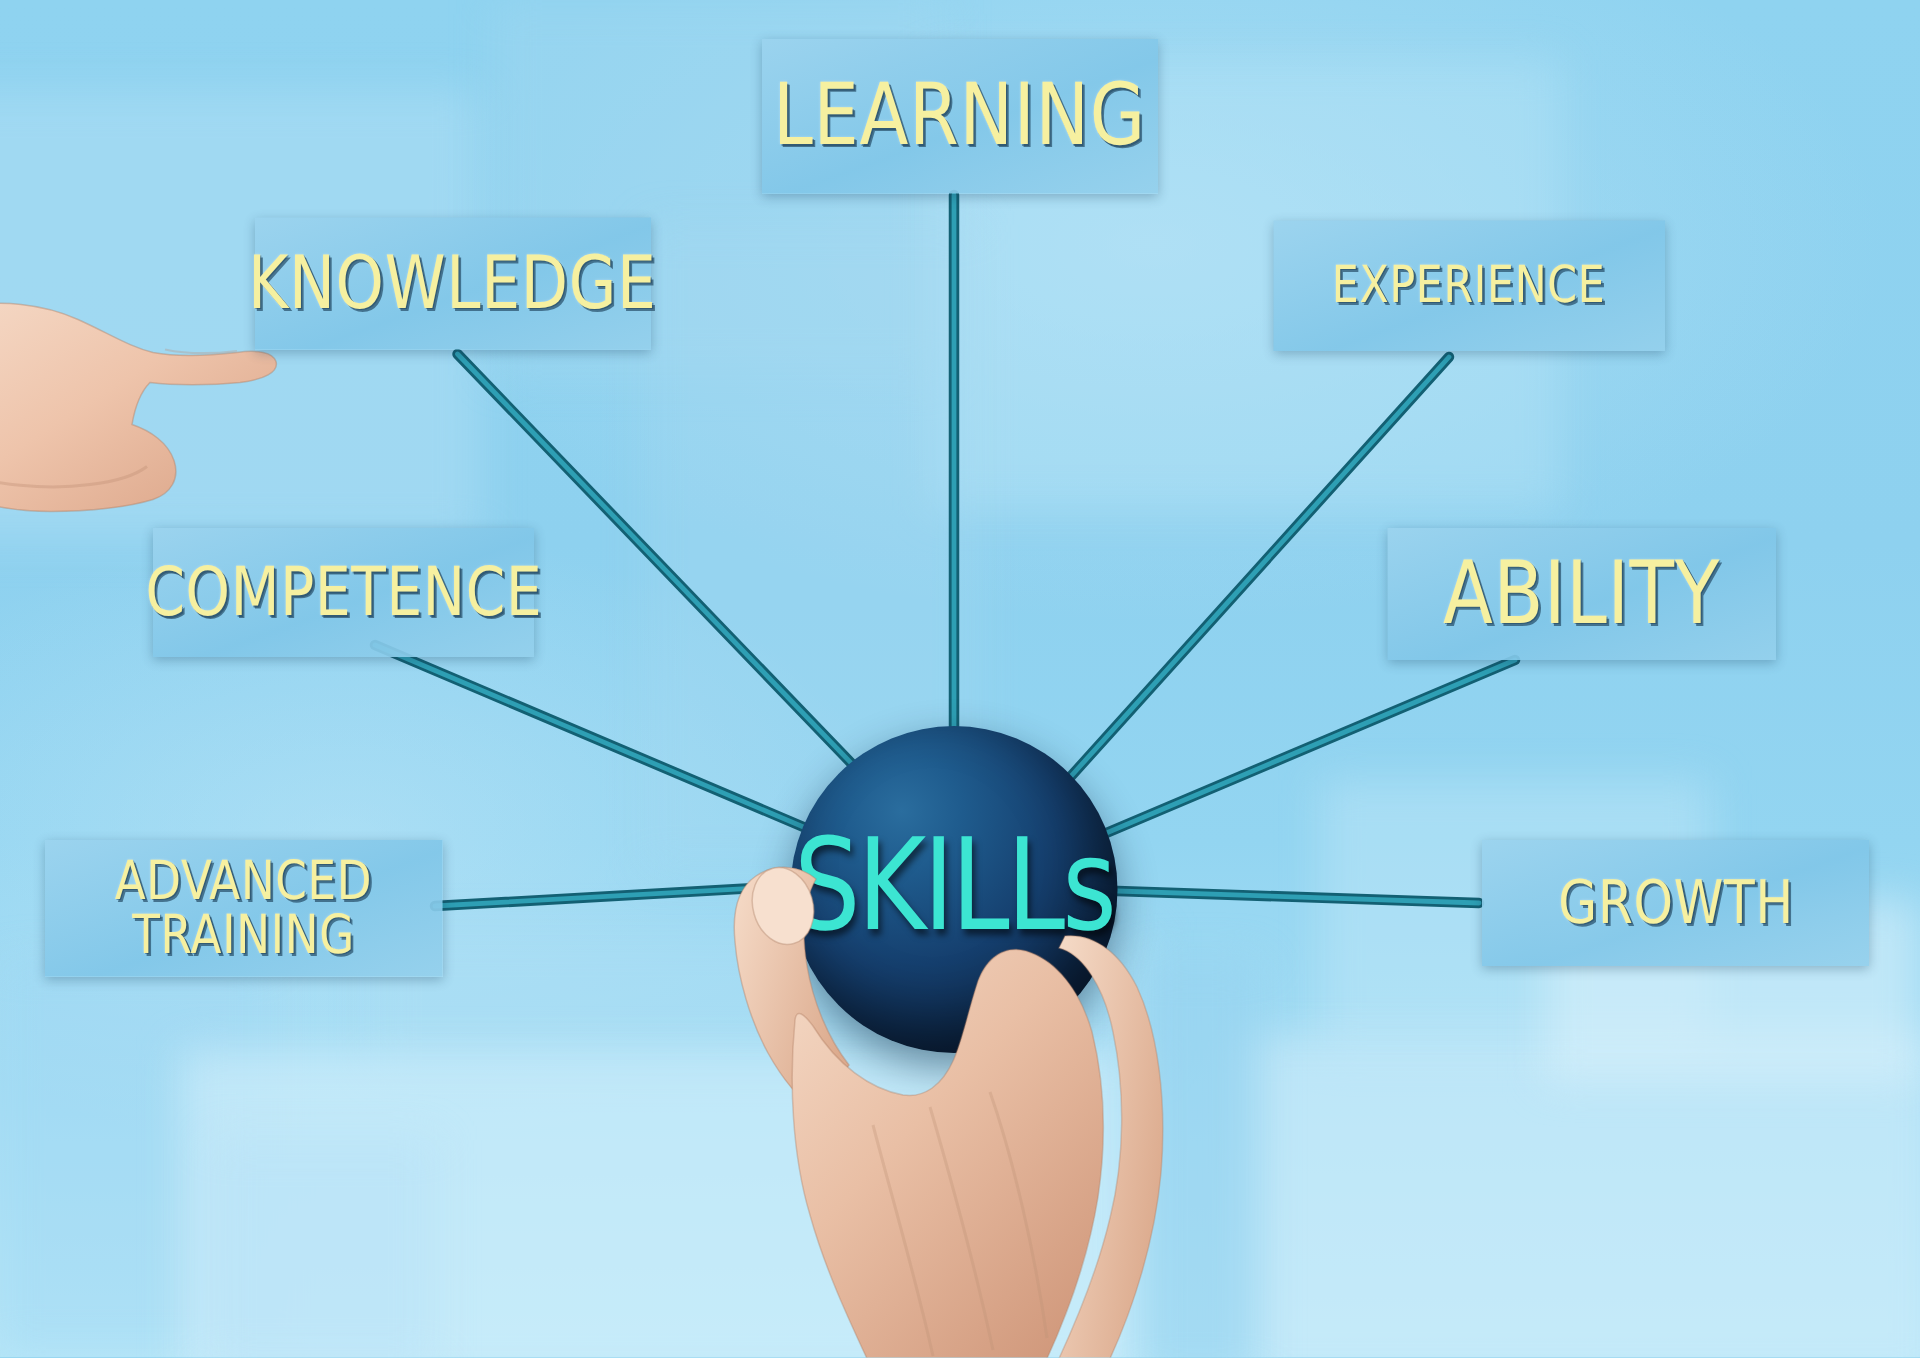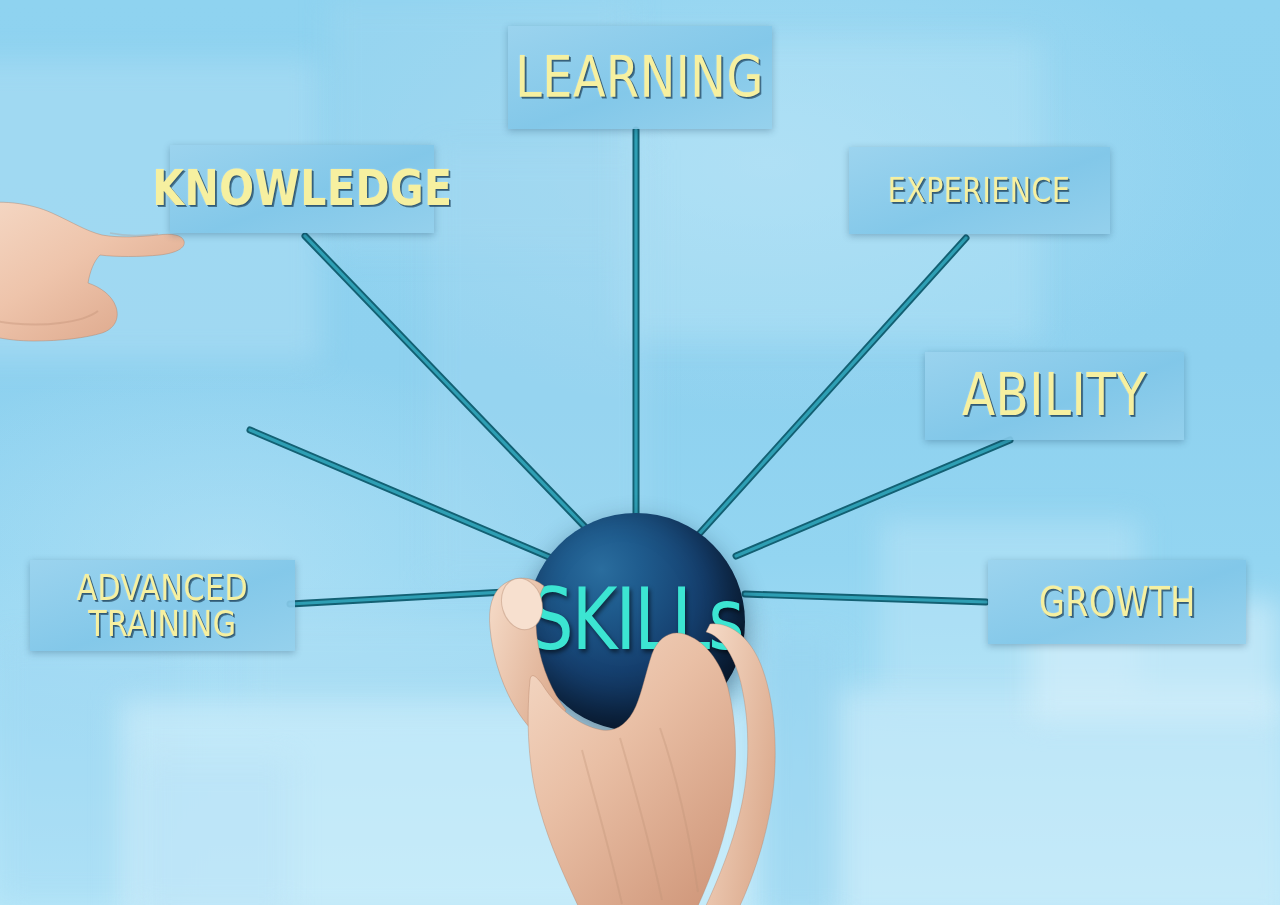--- a/index.html
+++ b/index.html
@@ -51,33 +51,33 @@
        0 0 2px rgba(255,255,255,.35);
     font-family:"DejaVu Sans",sans-serif;
     font-stretch:condensed;
     white-space:pre-line;
     user-select:none;
   }
   .label span{transform:scaleX(.93);display:block;}
 
   
   #lbl-learning  {left:508px;top:26px; width:264px;height:103px;font-size:57px;}
-  #lbl-knowledge {left:170px;top:145px;width:264px;height:88px; font-size:49px;font-weight:bold;}
+  #lbl-knowledge {left:170px;top:145px;width:264px;height:88px; font-size:49px;}
   #lbl-experience{left:849px;top:147px;width:261px;height:87px; font-size:34px;}
   #lbl-competence{left:102px;top:352px;width:254px;height:86px; font-size:45px;}
   #lbl-ability   {left:925px;top:352px;width:259px;height:88px; font-size:58px;}
   #lbl-advanced  {left:30px; top:560px;width:265px;height:91px; font-size:36px;line-height:1.0;}
   #lbl-growth    {left:988px;top:560px;width:258px;height:84px; font-size:40px;}
 
   
   .hand{position:absolute;}
 
   
   #sphere{
-    position:absolute;left:527px;top:513px;width:218px;height:218px;
+    position:absolute;left:527px;top:484px;width:218px;height:218px;
     border-radius:50%;
     background:
       radial-gradient(circle at 34% 26%, #2a6d9e 0%, #1f5c8e 18%, #153f6e 48%, #0d2748 76%, #0a1c34 100%);
     box-shadow: 0 10px 26px rgba(10,35,60,.45), inset -14px -18px 40px rgba(0,0,0,.45);
     display:flex;align-items:center;justify-content:center;
   }
   #sphere-text{
     color:#3ce5d2;
     font-family:"DejaVu Sans",sans-serif;
     font-size:72px;
@@ -206,20 +206,23 @@
 
   <div class="label" id="lbl-learning">
     <span>LEARNING</span>
   </div>
   <div class="label" id="lbl-knowledge">
     <span>KNOWLEDGE</span>
   </div>
   <div class="label" id="lbl-experience">
     <span>EXPERIENCE</span>
   </div>
+  <div class="label" id="lbl-competence">
+    <span>COMPETENCE</span>
+  </div>
   <div class="label" id="lbl-ability">
     <span>ABILITY</span>
   </div>
   <div class="label" id="lbl-advanced">
     <span>ADVANCED
 TRAINING</span>
   </div>
   <div class="label" id="lbl-growth">
     <span>GROWTH</span>
   </div>

